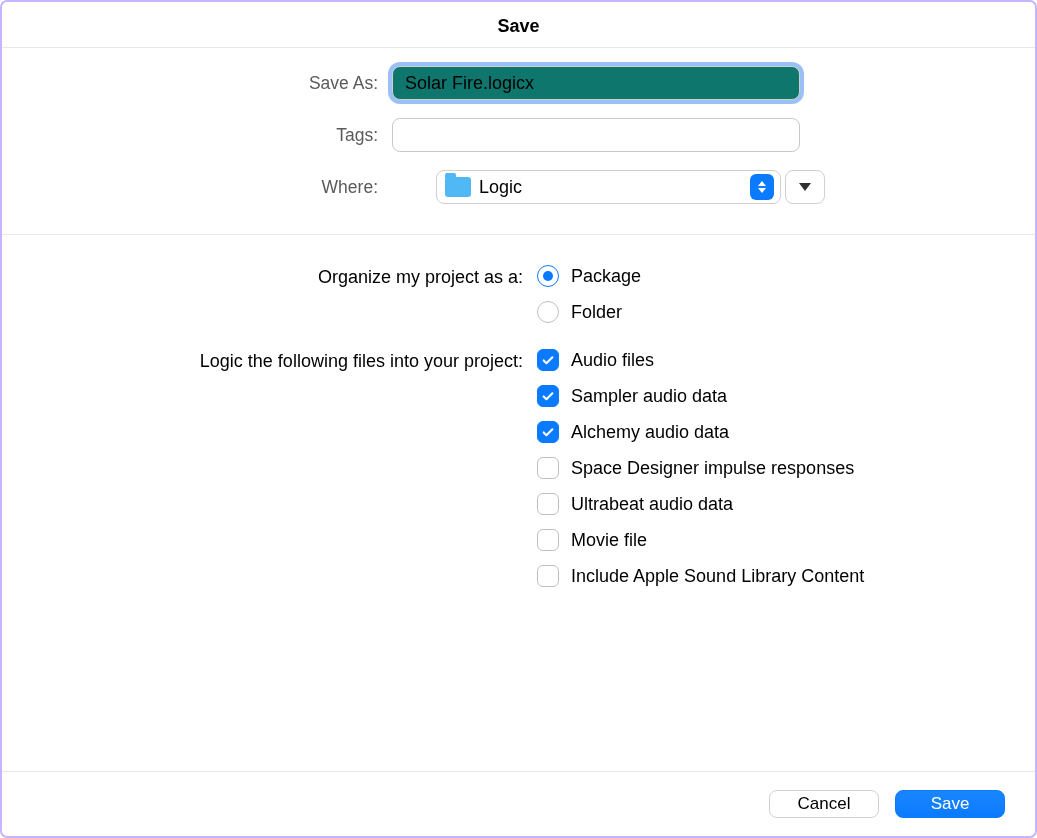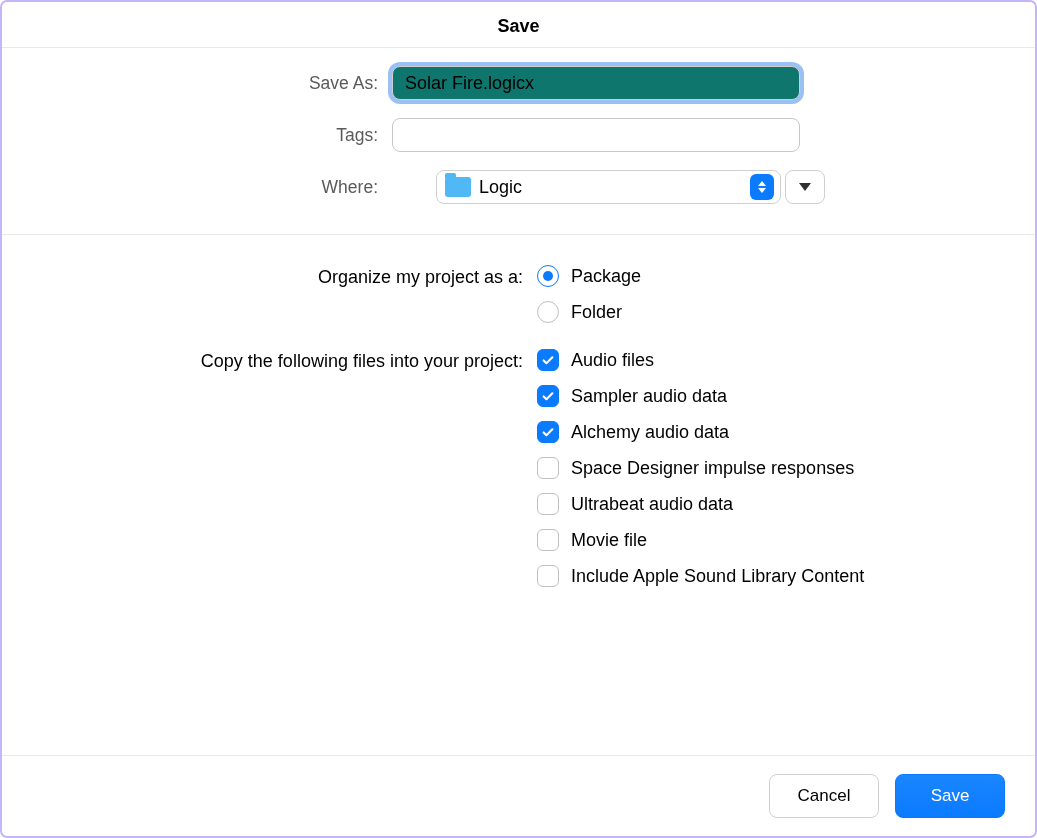--- a/index.html
+++ b/index.html
@@ -175,21 +175,21 @@
   .checkbox svg { display:none; width:14px;height:14px; }
   .footer {
     border-top: 1px solid #e8e8e8;
     padding: 18px 30px;
     display:flex;
     justify-content:flex-end;
     gap: 16px;
   }
   .btn {
     min-width: 110px;
-    height: 44px;
+    height: 28px;
     border-radius: 8px;
     font-size: 17px;
     display:flex;align-items:center;justify-content:center;
     padding: 5px 22px;
     cursor:pointer;
   }
   .btn-secondary {
     background:#fff;border:1px solid #d0d0d0;color:#000;
   }
   .btn-primary {
@@ -248,21 +248,21 @@
             <div class="radio-item">
               <div class="radio"></div>
               <span>Folder</span>
             </div>
           </div>
       </div>
     </div>
 
     <div class="opt-block">
       <div class="opt-row">
-        <div class="opt-label">Copy the following files into your project:</div>
+        <div class="opt-label">Logic the following files into your project:</div>
         <div class="opt-controls" id="copy-controls">
             <div class="check-item">
               <div class="checkbox checked">
                 <svg viewBox="0 0 16 16">
                   <path d="M3 8.5 L6.2 11.7 L13 4.9" stroke="#fff" stroke-width="2.4" fill="none" stroke-linecap="round" stroke-linejoin="round"></path>
                 </svg>
               </div>
               <span>Audio files</span>
             </div>
             <div class="check-item">

